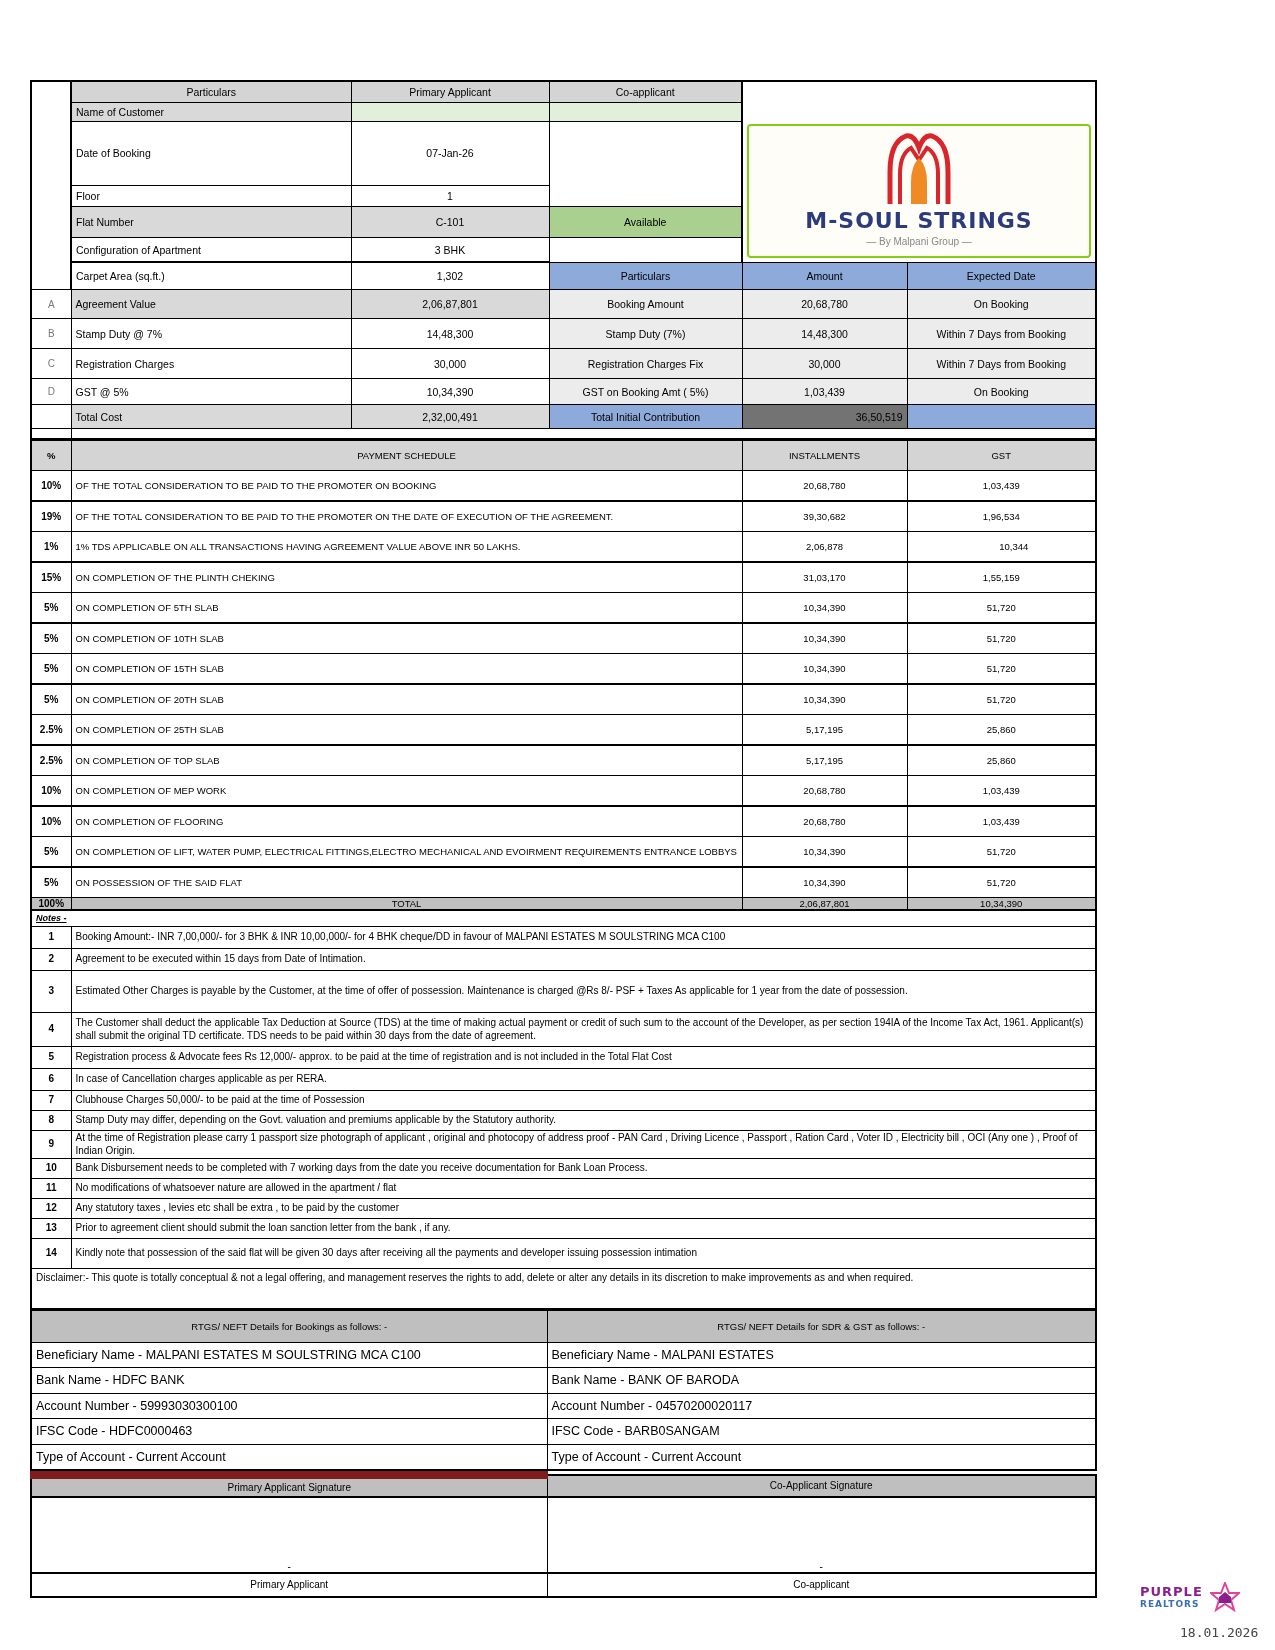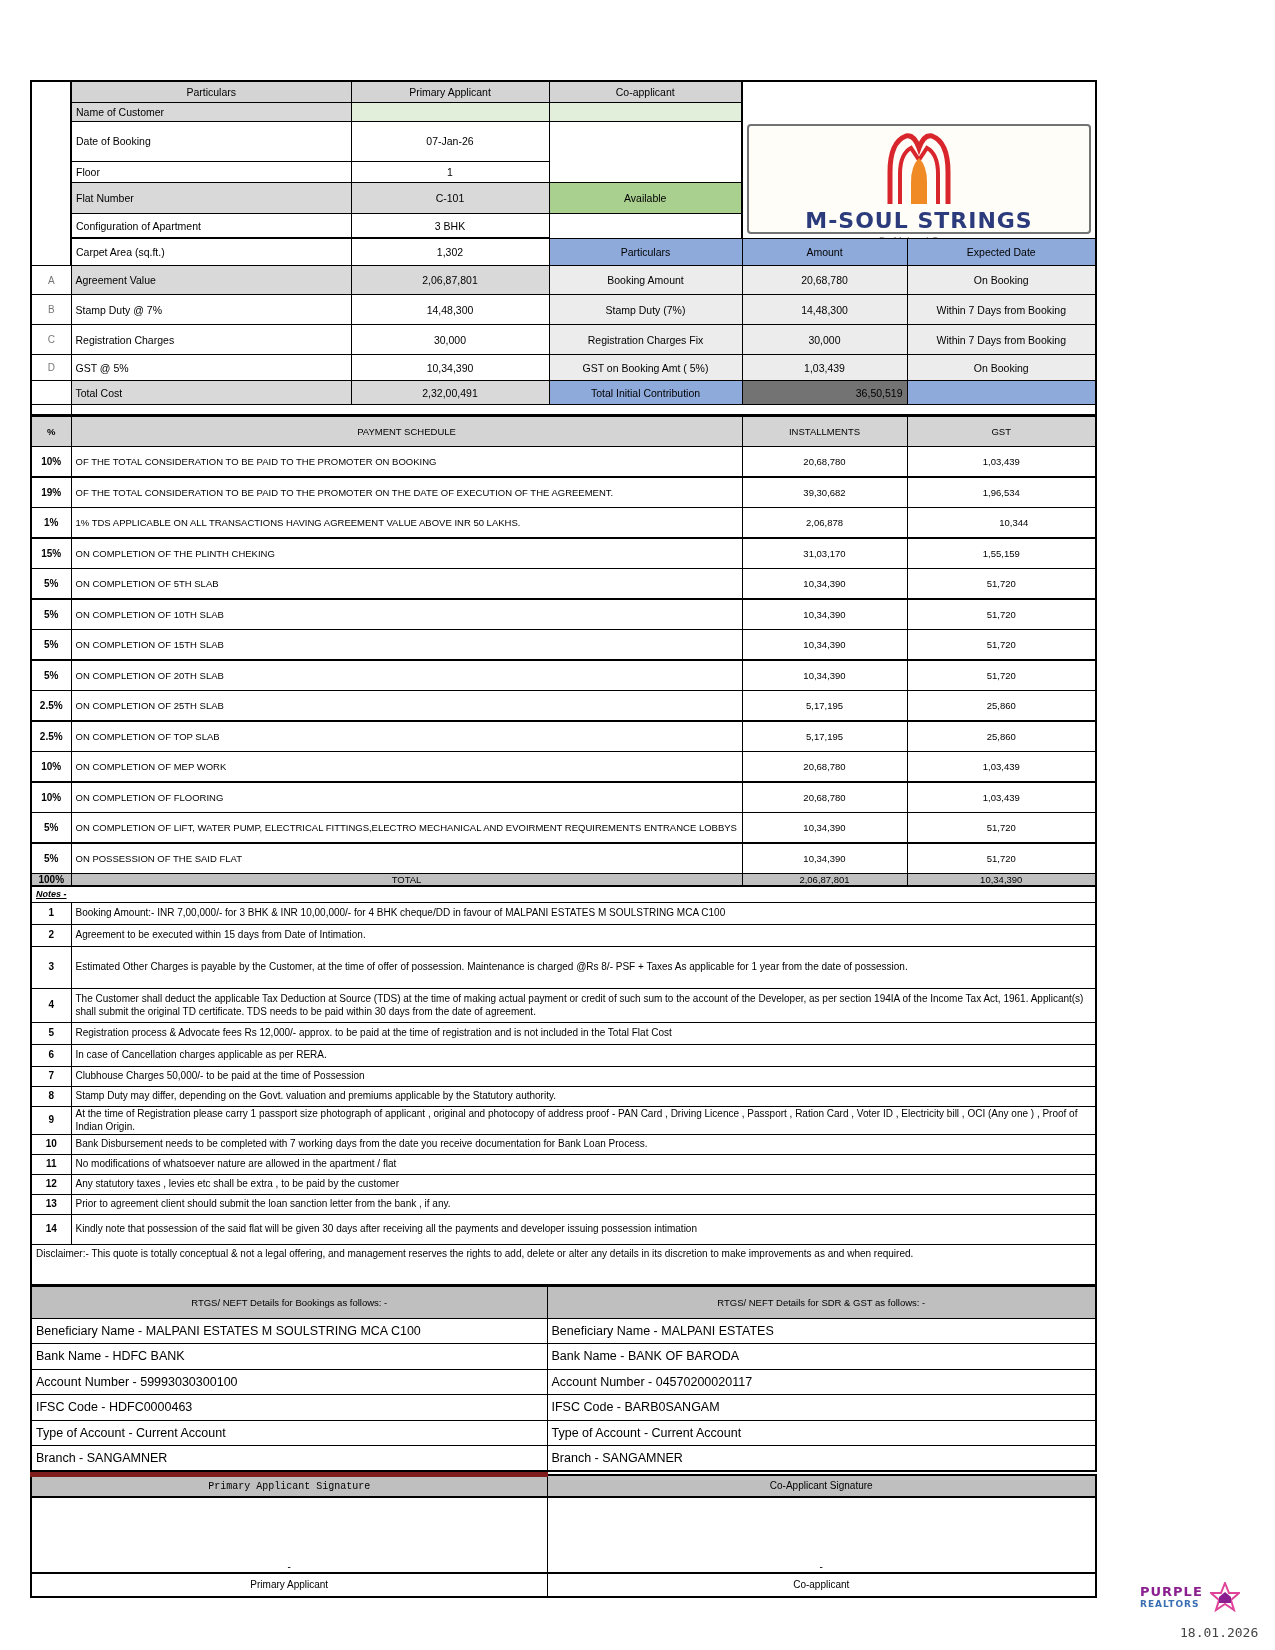--- a/index.html
+++ b/index.html
@@ -13,21 +13,21 @@
   .lgrey { background: #ececec; }
   .green-light { background: #e2efda; }
   .green { background: #a9d08e; text-align: center; }
   .blue { background: #8eaadb; text-align: center; }
   .blue-r { background: #737373; text-align: right; }
   .r { text-align: center; }
   .c { text-align: center; }
   .letter { text-align: center; color: #777; font-size: 10px; }
   .noborder { border: none; }
   .logo-cell { border: 1px solid #000; border-left: 2px solid #000; padding: 4px; vertical-align: middle; background: #fff; }
-  .logo-frame { height: 110px; border: 2px solid #737373; border-radius: 4px; position: relative; background: #fffdf8; margin-top: 38px; }
+  .logo-frame { height: 134px; border: 2px solid #84cc16; border-radius: 4px; position: relative; background: #fffdf8; margin-top: 38px; }
   .logo-brand { position: absolute; left: 0; right: 0; top: 82px; text-align: center; font-weight: bold; font-size: 22px; color: #2b3b7b; letter-spacing: 1px; font-family: "DejaVu Sans", sans-serif; }
   .logo-sub { position: absolute; left: 0; right: 0; top: 110px; text-align: center; font-size: 10px; color: #888; }
   .logo-svg { position: absolute; left: 50%; top: 6px; margin-left: -35px; }
   .sched td { font-size: 9.5px; }
   .sched .pct { text-align: center; font-weight: bold; font-size: 10px; }
   .notes td { font-size: 10px; white-space: normal; line-height: 1.25; }
   .notes .num { text-align: center; font-weight: bold; }
   .bank td { font-size: 12.5px; }
   .bank .bh { background: #bfbfbf; text-align: center; font-size: 9.5px; }
   .sig td { font-size: 10px; }
@@ -366,35 +366,31 @@
           <td>Account Number - 04570200020117</td>
         </tr>
         <tr style="height: 25.5px;">
           <td>IFSC Code -   HDFC0000463</td>
           <td>IFSC Code -   BARB0SANGAM</td>
         </tr>
         <tr style="height: 25.5px;">
           <td>Type of Account - Current Account</td>
           <td>Type of Account - Current Account</td>
         </tr>
-        <tr style="height: 25.5px;">
-          <td>Branch -  SANGAMNER</td>
-          <td>Branch -  SANGAMNER</td>
-        </tr>
       </tbody>
   </table>
 
   <table class="sig" style="border:2px solid #000; border-top:none;">
     <colgroup>
         <col style="width:516px">
         <col style="width:549px">
       </colgroup>
     <tbody>
         <tr style="height:22px; background:#bfbfbf;">
-      <td class="c" style="border-top:5px solid #7f1d1d;font-family:Liberation Mono, monospace;">Primary Applicant Signature</td>
+      <td class="c" style="border-top:8px solid #7f1d1d;">Primary Applicant Signature</td>
       <td class="c" style="border-top:2px solid #000;">Co-Applicant Signature</td>
     </tr>
     <tr style="height:76px">
       <td class="r" style="vertical-align:bottom; border-top:2px solid #000;"><span>-</span></td>
       <td class="r" style="vertical-align:bottom; border-top:2px solid #000;"><span>-</span></td>
     </tr>
     <tr style="height:24px">
       <td class="c" style="border-top:2px solid #000;">Primary Applicant</td>
       <td class="c" style="border-top:2px solid #000;">Co-applicant</td>
     </tr>

